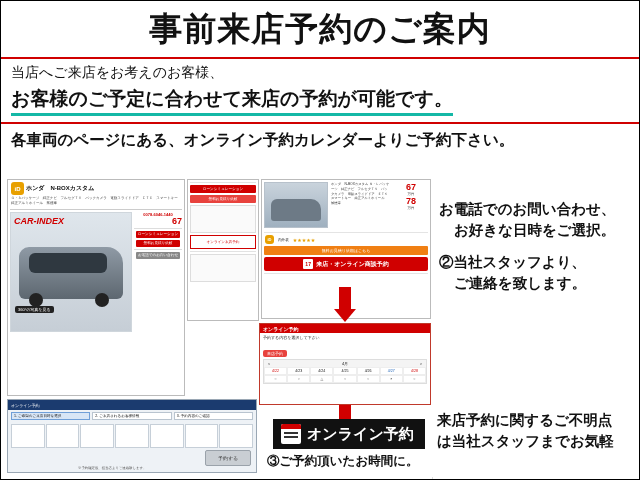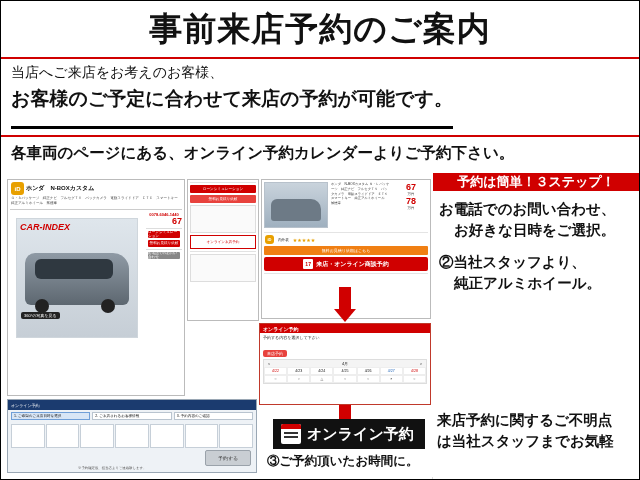--- a/index.html
+++ b/index.html
@@ -20,21 +20,21 @@
     font-size:33px;font-weight:bold;letter-spacing:1px;color:#111;
     white-space:nowrap;
   }
 
   .lead1{
     padding:5px 10px 0 10px;font-size:14px;font-weight:normal;
   }
   .lead2-wrap{padding:4px 10px 6px 10px;}
   .lead2{
     font-size:19px;font-weight:bold;display:inline-block;
-    border-bottom:3px solid #000000;padding-bottom:14px;
+    border-bottom:3px solid #14b8a6;padding-bottom:1px;
   }
   .hr-red{height:2px;background:#d00000;margin:0;}
 
   .lead3{padding:6px 10px 0 10px;font-size:15.5px;font-weight:bold;}
   .lead4{padding:3px 10px 5px 10px;font-size:14.5px;font-weight:bold;}
 
   
   .steps-banner{
     position:absolute;left:432px;top:172px;width:206px;height:18px;
     background:#d00000;color:#fff;font-size:13px;font-weight:bold;
@@ -53,21 +53,21 @@
     border:1px solid #bbb;background:#fff;overflow:hidden;font-size:4px;
   }
   .sl-head{display:flex;align-items:center;gap:2px;padding:2px 3px 1px;}
   .sl-logo{width:13px;height:13px;border-radius:3px;background:#e8a000;
     color:#fff;font-size:6px;font-weight:bold;display:flex;align-items:center;justify-content:center;}
   .sl-title{font-size:6px;font-weight:bold;}
   .sl-sub{font-size:3.5px;color:#444;padding:0 3px 2px;line-height:1.5;}
   .sl-bar{height:1px;background:#ccc;margin:0 2px;}
   .sl-body{display:flex;}
   .sl-photo{
-    width:120px;height:118px;margin:8px;background:linear-gradient(#dfe6ec,#c6ced6);
+    width:120px;height:118px;margin:2px;background:linear-gradient(#dfe6ec,#c6ced6);
     position:relative;border:1px solid #cfd6dc;
   }
   .sl-photo .car{
     position:absolute;left:8px;top:34px;width:104px;height:52px;border-radius:10px 16px 6px 6px;
     background:linear-gradient(#8f9aa5,#5d6770);
   }
   .sl-photo .win{position:absolute;left:18px;top:40px;width:78px;height:20px;border-radius:6px;background:#2f3840;}
   .sl-photo .w1{position:absolute;left:18px;top:80px;width:14px;height:14px;border-radius:50%;background:#222;}
   .sl-photo .w2{position:absolute;left:84px;top:80px;width:14px;height:14px;border-radius:50%;background:#222;}
   .sl-brand{position:absolute;left:3px;top:3px;color:#d00000;font-size:9px;font-weight:bold;font-style:italic;}
@@ -192,21 +192,20 @@
     <div class="title">事前来店予約のご案内</div>
   </div>
 
   <div class="lead1">当店へご来店をお考えのお客様、</div>
   <div class="lead2-wrap">
     <span class="lead2">お客様のご予定に合わせて来店の予約が可能です。</span>
   </div>
   <div class="hr-red"></div>
   <div class="lead3">各車両のページにある、オンライン予約カレンダーよりご予約下さい。</div>
 
-  <div class="steps-banner">予約は簡単！３ステップ！</div>
 
   <div class="vdiv"></div>
 
   <div class="collage">
 
     <div class="scr-left">
       <div class="sl-head">
         <div class="sl-logo">iD</div>
         <div class="sl-title">ホンダ　N-BOXカスタム</div>
       </div>
@@ -338,21 +337,21 @@
   </div>
   <div class="online-cap">③ご予約頂いたお時間に。</div>
 
   <div class="steps">
     <div class="step">
       <span>お電話でのお問い合わせ、</span>
       <span class="l2">お好きな日時をご選択。</span>
     </div>
     <div class="step">
       <span>②当社スタッフより、</span>
-      <span class="l2">純正アルミホイール。</span>
+      <span class="l2">ご連絡を致します。</span>
     </div>
   </div>
 
   <div class="contact">
     <div>来店予約に関するご不明点</div>
     <div>は当社スタッフまでお気軽</div>
   </div>
 
 </div>
 

